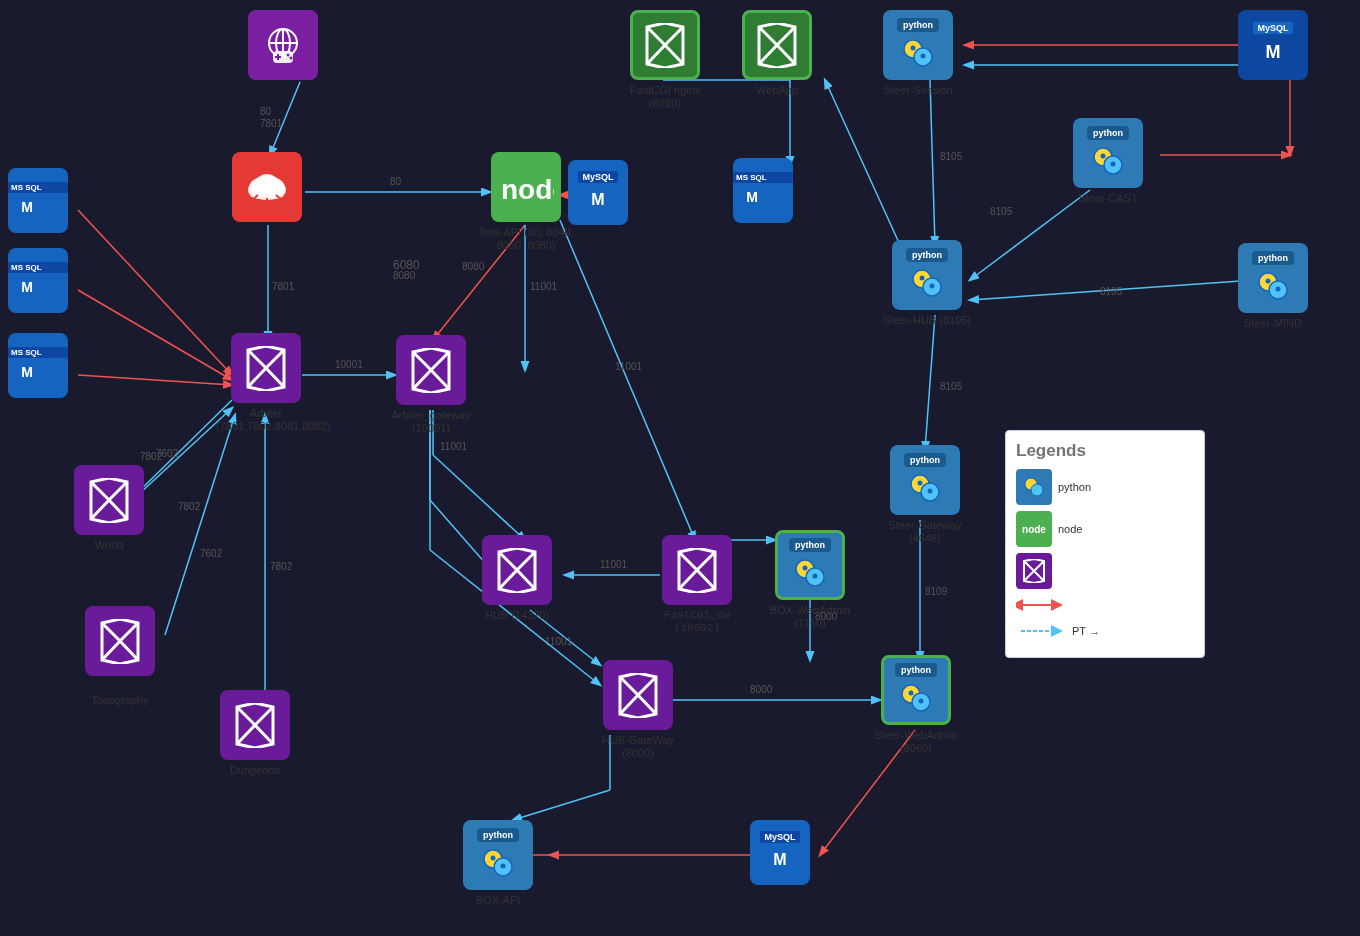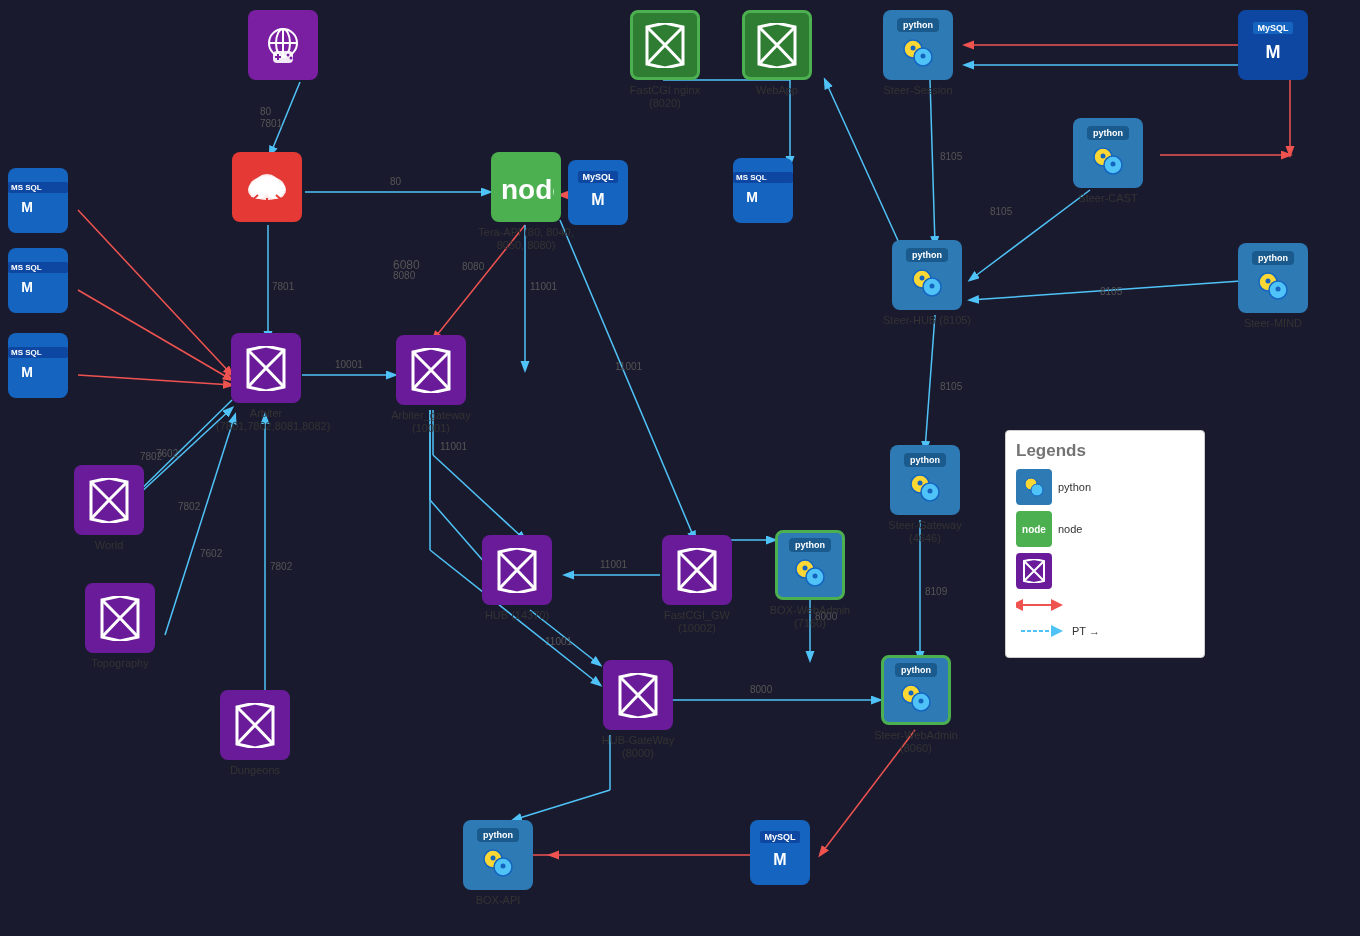--- a/index.html
+++ b/index.html
@@ -376,21 +376,21 @@
   <div class="vs-icon">
     <svg width="45" height="45" viewBox="0 0 45 45">
       <polygon points="4,4 22,0 40,4 40,41 22,45 4,41" fill="none" stroke="white" stroke-width="3"></polygon>
       <path d="M4,4 L22,22 L4,41" fill="none" stroke="white" stroke-width="3"></path>
       <path d="M40,4 L22,22 L40,41" fill="none" stroke="white" stroke-width="3"></path>
     </svg>
   </div>
   <div class="node-label">World</div>
 </div>
 
-<div class="node" style="left:85px; top:583px;">
+<div class="node" style="left:85px; top:606px;gap:14px;">
   <div class="vs-icon">
     <svg width="45" height="45" viewBox="0 0 45 45">
       <polygon points="4,4 22,0 40,4 40,41 22,45 4,41" fill="none" stroke="white" stroke-width="3"></polygon>
       <path d="M4,4 L22,22 L4,41" fill="none" stroke="white" stroke-width="3"></path>
       <path d="M40,4 L22,22 L40,41" fill="none" stroke="white" stroke-width="3"></path>
     </svg>
   </div>
   <div class="node-label">Topography</div>
 </div>
 
@@ -410,21 +410,21 @@
     <svg width="45" height="45" viewBox="0 0 45 45">
       <polygon points="4,4 22,0 40,4 40,41 22,45 4,41" fill="none" stroke="white" stroke-width="3"></polygon>
       <path d="M4,4 L22,22 L4,41" fill="none" stroke="white" stroke-width="3"></path>
       <path d="M40,4 L22,22 L40,41" fill="none" stroke="white" stroke-width="3"></path>
     </svg>
   </div>
   <div class="node-label">HUB
 (14370)</div>
 </div>
 
-<div class="node" style="left:647px; top:535px;">
+<div class="node" style="left:647px; top:535px;font-family:Liberation Mono, monospace;">
   <div class="vs-icon">
     <svg width="45" height="45" viewBox="0 0 45 45">
       <polygon points="4,4 22,0 40,4 40,41 22,45 4,41" fill="none" stroke="white" stroke-width="3"></polygon>
       <path d="M4,4 L22,22 L4,41" fill="none" stroke="white" stroke-width="3"></path>
       <path d="M40,4 L22,22 L40,41" fill="none" stroke="white" stroke-width="3"></path>
     </svg>
   </div>
   <div class="node-label">FastCGI_GW
 (10002)</div>
 </div>

